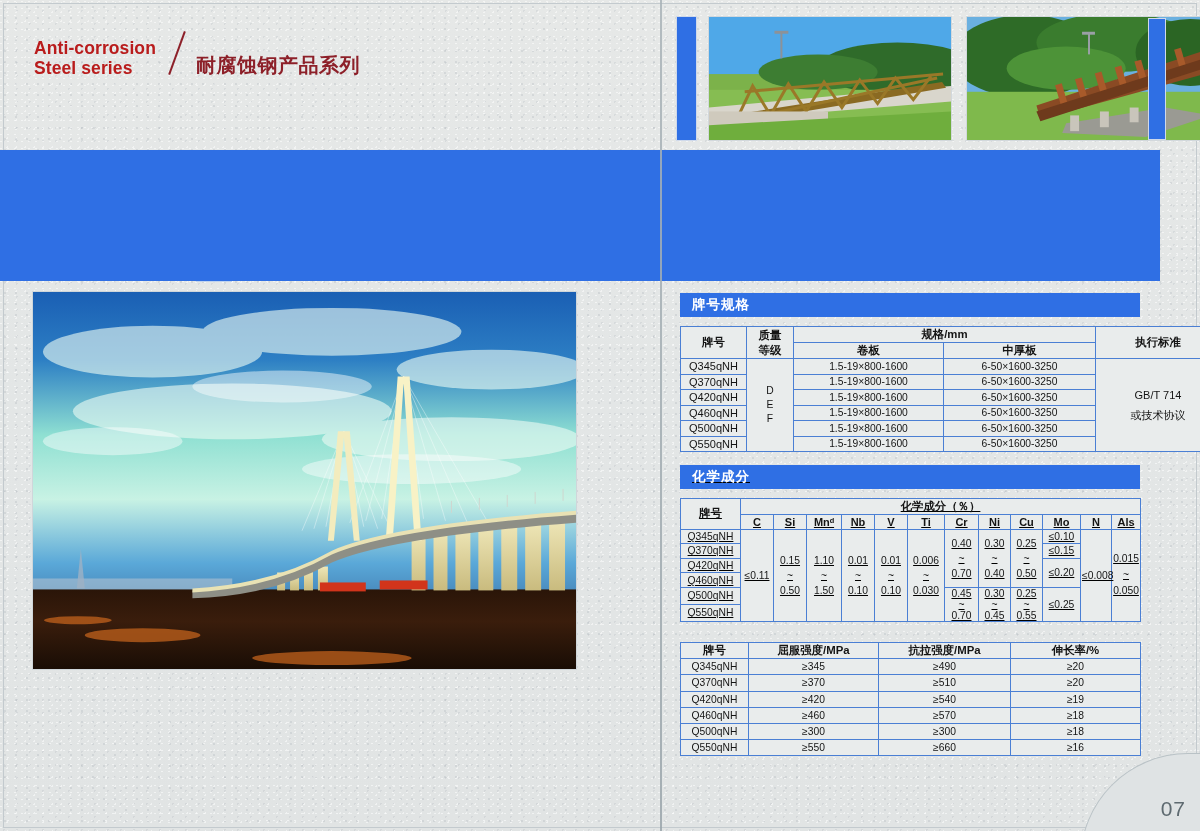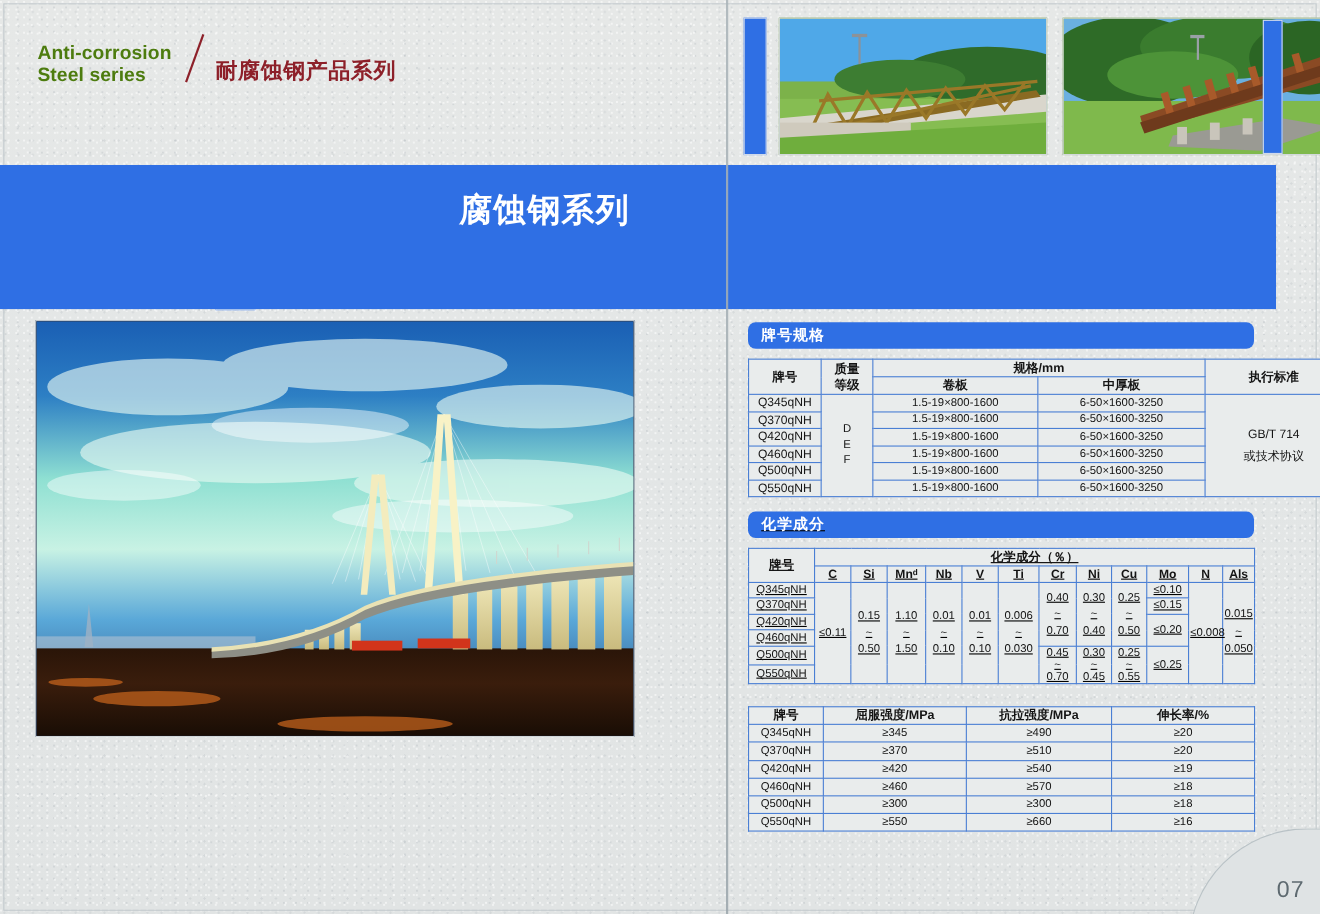--- a/index.html
+++ b/index.html
@@ -22,21 +22,21 @@
     position:absolute; left:3px; top:3px; right:3px; bottom:3px;
     border:1px solid #c3cace; pointer-events:none;
   }
 
   
   .brand {
     position:absolute; left:34px; top:32px;
     display:flex; align-items:flex-end;
   }
   .brand-en {
-    color:#4d7c0f; font-size:17.5px; line-height:19.5px;
+    color:#b91c1c; font-size:17.5px; line-height:19.5px;
     font-weight:600; letter-spacing:.1px; white-space:nowrap;
   }
   .brand-slash {
     width:30px; height:46px; position:relative; margin:0 2px 0 8px;
   }
   .brand-slash::before{
     content:""; position:absolute; left:12px; top:-2px; width:2.2px; height:46px;
     background:#8d2029; transform:rotate(20deg); transform-origin:center;
   }
   .brand-cn {
@@ -94,21 +94,21 @@
   .strip-bar.right {
     position:absolute; left:1148px; top:18px; width:18px; height:122px;
     background:#2f6fe4; border:1px solid #cfd9ea;
   }
 
   
   .section { position:absolute; left:680px; width:460px; }
   .sec-head {
     height:24px; background:#2f6fe4; color:#fff;
     font-size:13.5px; font-weight:700; line-height:24px;
-    padding-left:12px; letter-spacing:1px;border-radius:7px;
+    padding-left:12px; letter-spacing:1px;
   }
   table.grid {
     width:460px; border-collapse:collapse; margin-top:9px;
     table-layout:fixed; background:#e9ecec;
   }
   table.grid td, table.grid th {
     border:1px solid #4a7fd4;
     font-size:10.3px; color:#141414; text-align:center;
     font-weight:normal; padding:0 1px;
     background:#e9ecec;
@@ -150,21 +150,20 @@
   <div class="brand-cn">耐腐蚀钢产品系列</div>
 </div>
 
 <div class="intro-wrap">
   <div class="intro-block"></div>
   <div class="intro-text">本系列钢主要应用于桥梁建筑工程上，由于添加耐腐蚀性的Cu、Ni 等合金元素，较普通的桥梁钢具有优越耐大气腐蚀性能。</div>
 </div>
 
 <div class="cn-title-band"></div>
 <div class="cn-title-text">
-  <div>腐蚀钢系列</div>
 </div>
 
 <div class="hero-photo">
   <svg viewBox="0 0 545 379" preserveAspectRatio="none">
     <defs>
       <linearGradient id="sky" x1="0" y1="0" x2="0" y2="1">
         <stop offset="0%" stop-color="#1a5fb4"></stop>
         <stop offset="18%" stop-color="#2d7fc4"></stop>
         <stop offset="38%" stop-color="#8fe0d2"></stop>
         <stop offset="55%" stop-color="#c8f2e4"></stop>

